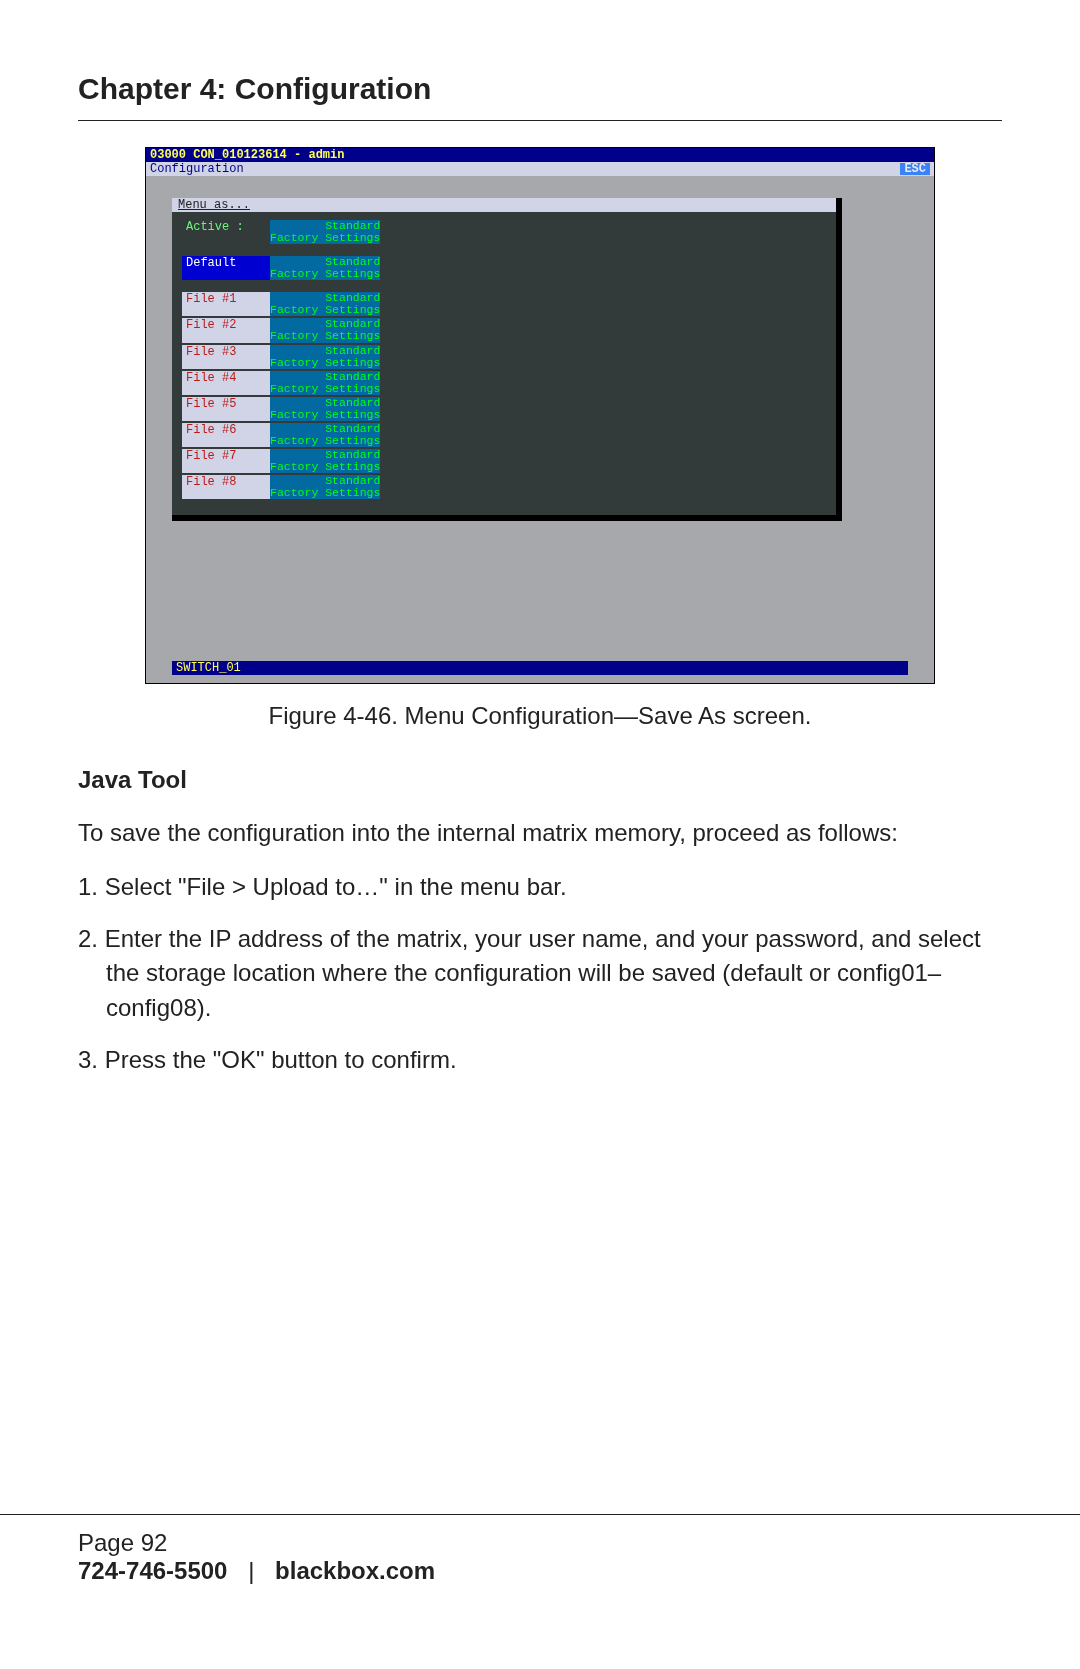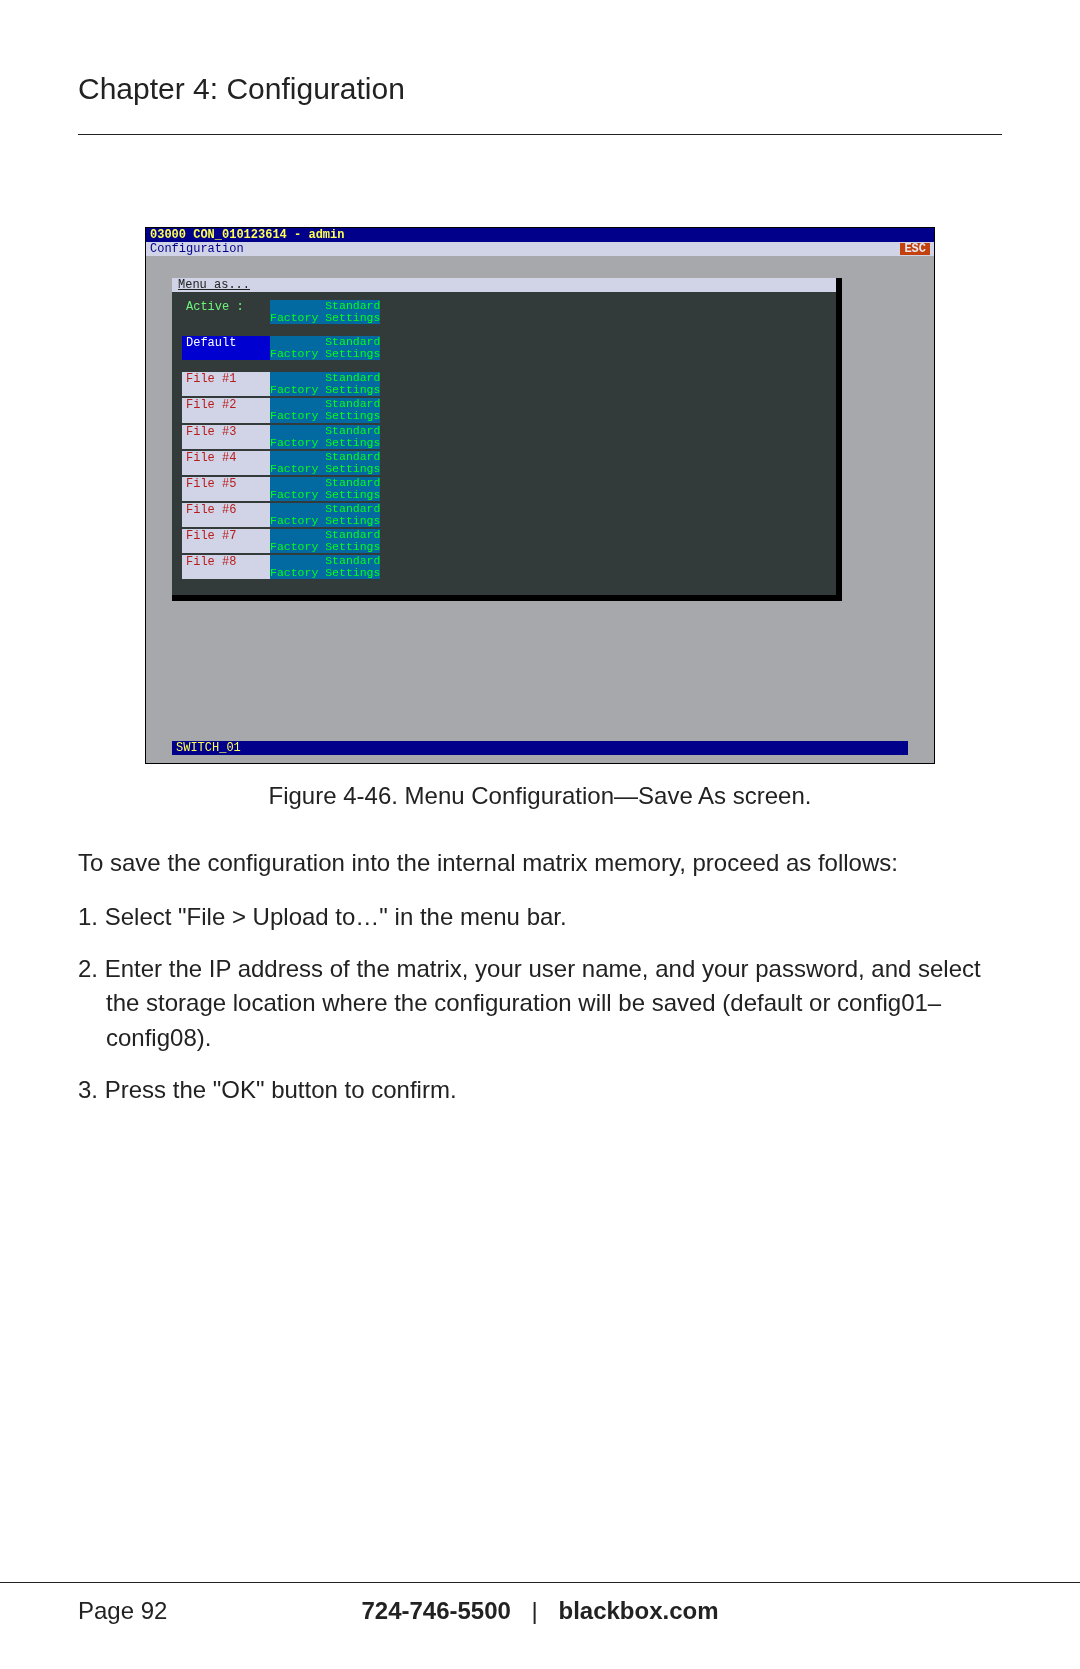--- a/index.html
+++ b/index.html
@@ -10,24 +10,24 @@
     font-family: "Segoe UI", "Helvetica Neue", Arial, sans-serif;
     color: #222;
   }
   .page {
     padding: 72px 78px 0 78px;
     position: relative;
     height: 100%;
   }
   .chapter-title {
     font-size: 30px;
-    font-weight: 400;
-    padding-bottom: 28px;
+    font-weight: 700;
+    padding-bottom: 14px;
     border-bottom: 1px solid #222;
-    margin-bottom: 92px;
+    margin-bottom: 26px;
   }
 
   
   .shot-wrap {
     width: 790px;
     margin: 16px auto 18px auto;
   }
   .term {
     font-family: "Courier New", monospace;
     font-size: 13px;
@@ -45,21 +45,21 @@
   .term-menubar {
     background: #d1d3e6;
     color: #00008a;
     padding: 1px 4px;
     display: flex;
     justify-content: space-between;
     font-size: 12px;
   }
   .term-menubar .menuitems span { margin-right: 20px; }
   .term-menubar .esc {
-    background: #c2410c;
+    background: #3b82f6;
     color: #e8e8f4;
     padding: 0 4px;
     font-weight: bold;
   }
 
   .term-body {
     padding: 22px 26px 8px 26px;
   }
   .panel {
     background: #333a3a;
@@ -147,26 +147,27 @@
   }
   ol.steps li::before {
     counter-increment: step;
     content: counter(step) ". ";
   }
 
   
   .footer {
     position: absolute;
     left: 0; right: 0;
-    bottom: 44px;
+    bottom: 56px;
     border-top: 1px solid #222;
     padding: 14px 78px 0 78px;
     display: flex;
     align-items: baseline;
     font-size: 24px;
+    flex-direction: column;
   }
   .footer .pg { flex: 0 0 auto; }
   .footer .ctr { flex: 1 1 auto; text-align: center; font-weight: 600; }
   .footer .sep { margin: 0 14px; font-weight: 400; }
 </style>
 </head>
 <body>
 
 <div class="page">
 
@@ -268,20 +269,21 @@
           </div>
         </div>
 
         <div class="term-status">SWITCH_01</div>
       </div>
     </div>
   </div>
 
   <div class="caption">Figure 4-46. Menu Configuration—Save As screen.</div>
 
+  <div class="section-head">Java Tool</div>
 
   <p class="para">To save the configuration into the internal matrix memory, proceed as follows:</p>
 
   <ol class="steps">
     <li>Select "File &gt; Upload to…" in the menu bar.</li>
     <li>Enter the IP address of the matrix, your user name, and your password, and select the storage location where the configuration will be saved (default or config01–config08).</li>
     <li>Press the "OK" button to confirm.</li>
   </ol>
 
   <div class="footer">

